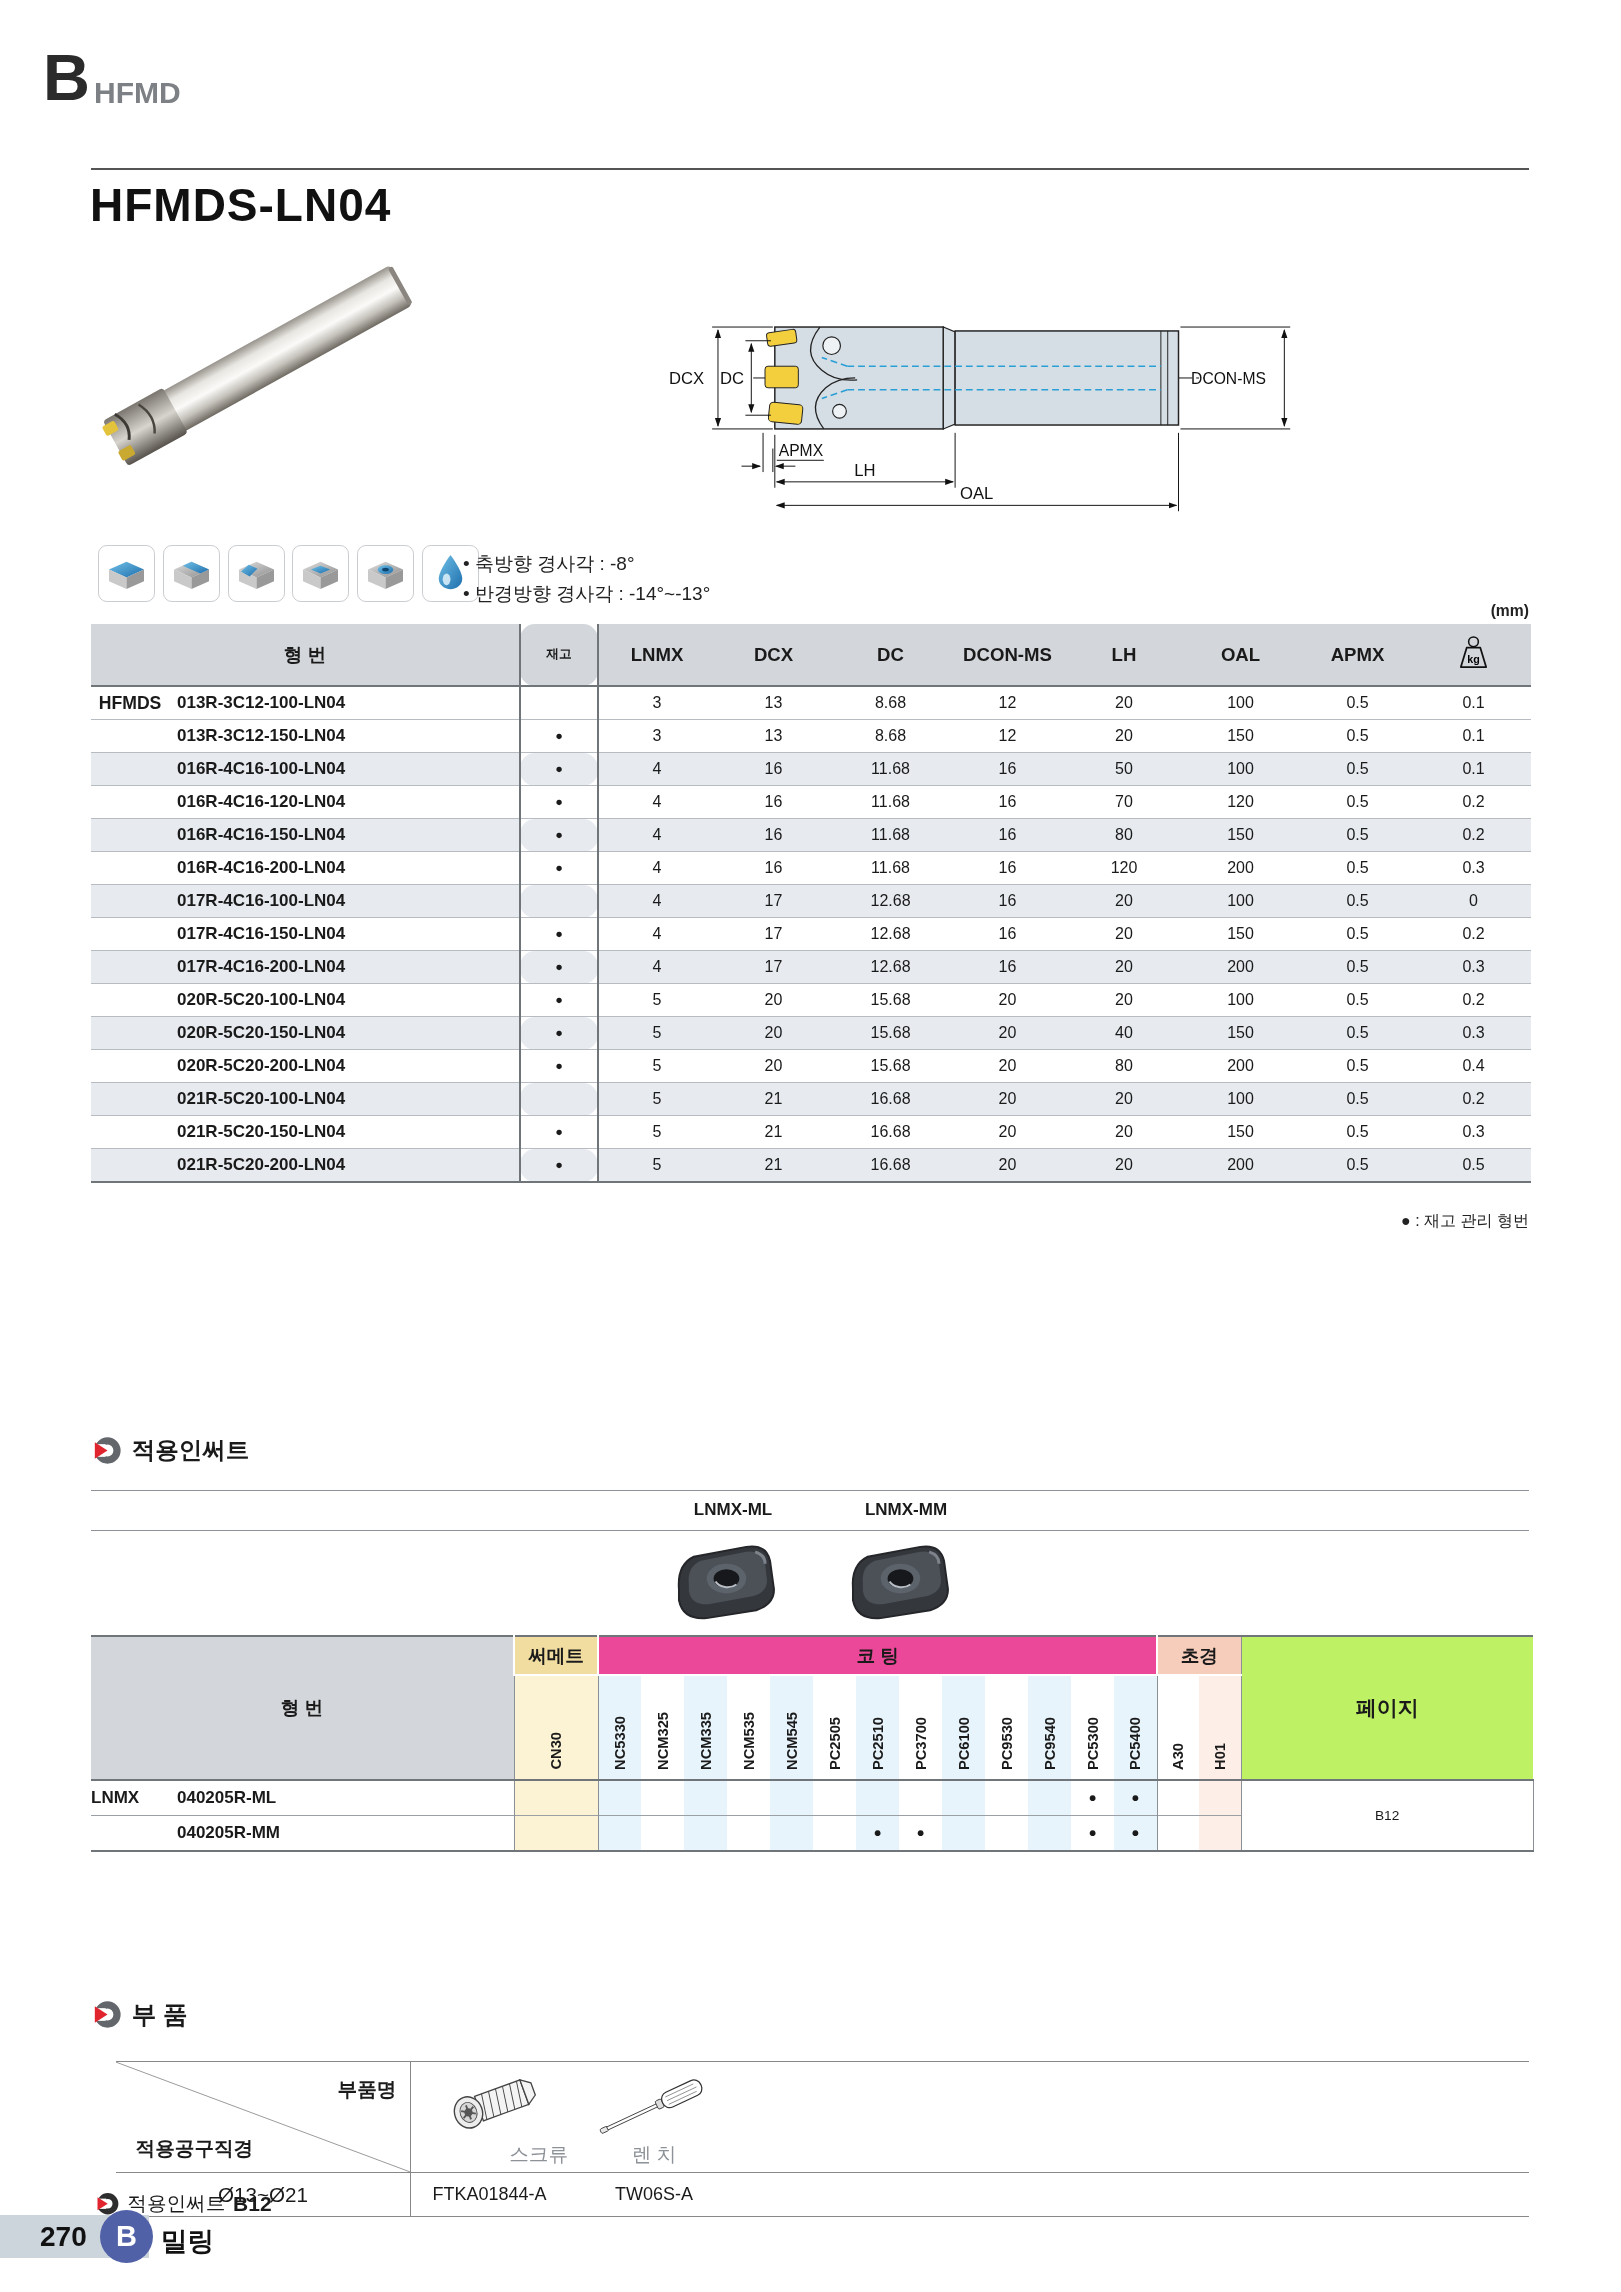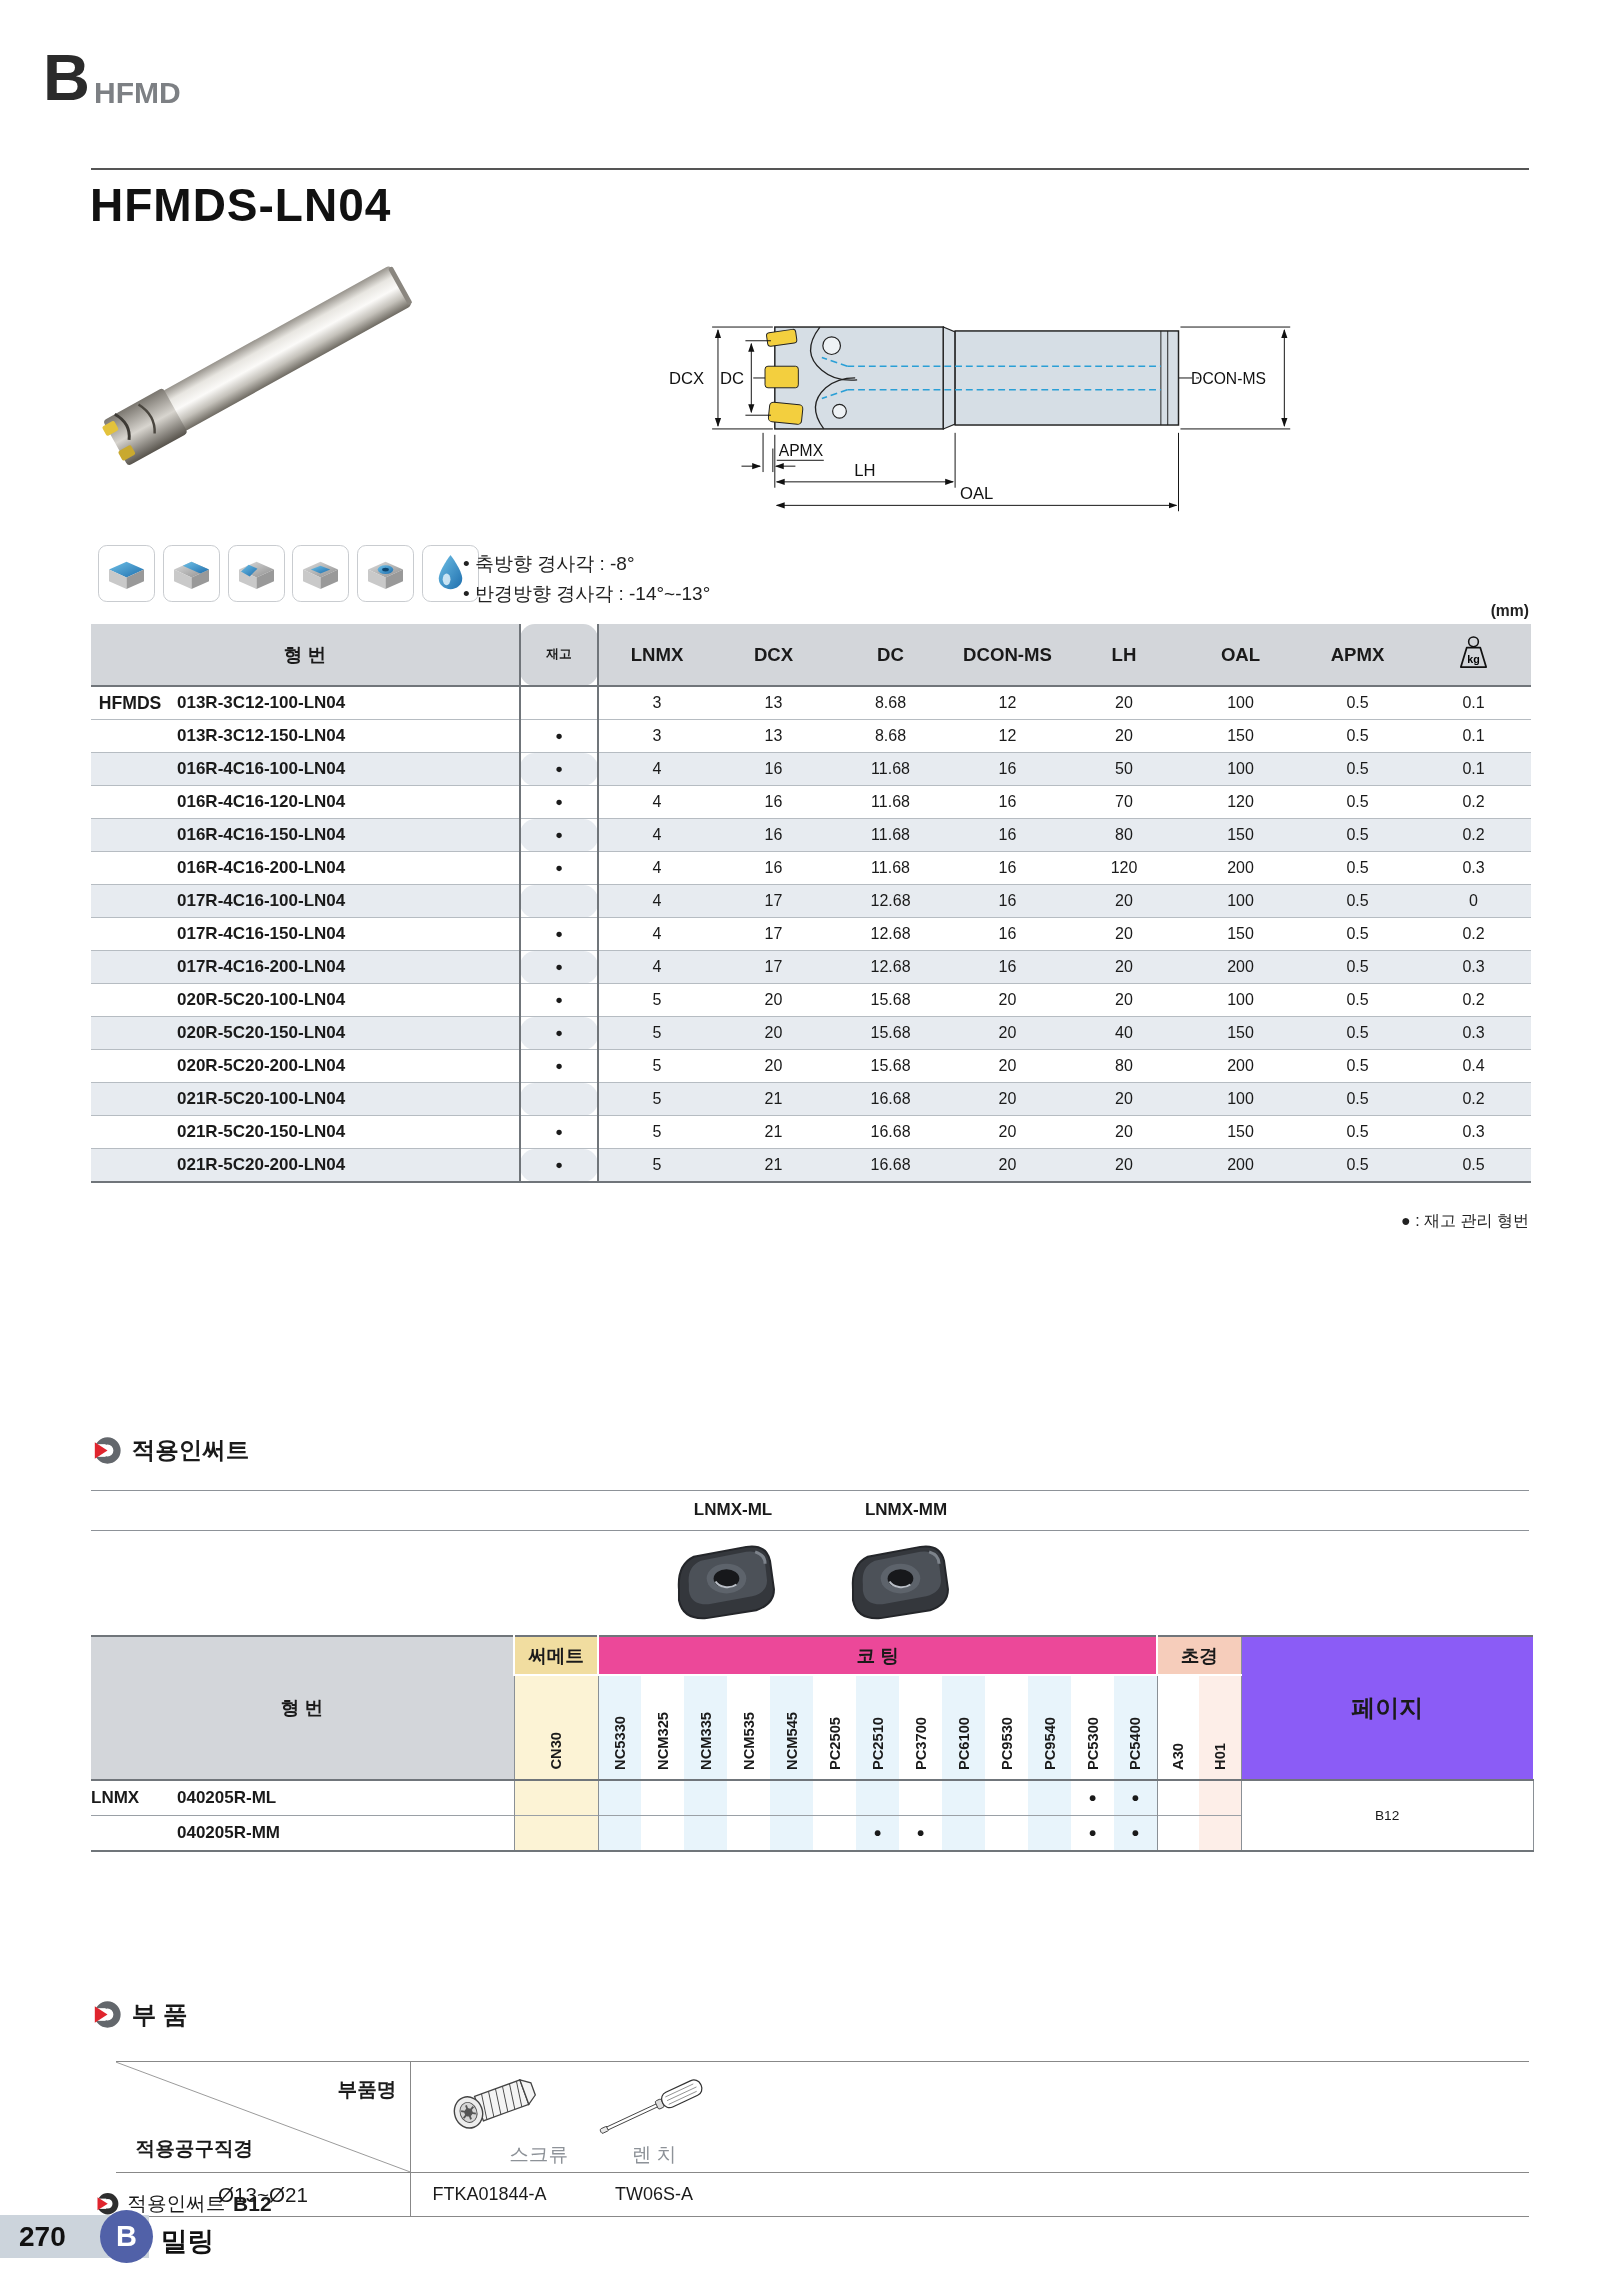--- a/index.html
+++ b/index.html
@@ -40,21 +40,21 @@
 
   
   table.ins{border-collapse:collapse;table-layout:fixed;width:1438px;
             border-top:2px solid #70757a;border-bottom:2px solid #70757a;}
   .ins th,.ins td{padding:0;text-align:center;}
   .ins .band{height:37px;font-size:18.6px;font-weight:bold;border-left:2.5px solid #fff;border-bottom:2.5px solid #fff;}
   .b-cer{background:#f1dda0;}
   .b-coat{background:#ec4899;}
   .b-carb{background:#f6cdbb;}
   .h-model{background:#d3d6da;font-size:18.6px;font-weight:bold;}
-  .h-page{background:#8b5cf6;font-size:24px;font-weight:bold;border-left:1px solid #8a9096;}
+  .h-page{background:#bef264;font-size:21px;font-weight:bold;border-left:1px solid #8a9096;}
   .ins .gh{height:98px;vertical-align:bottom;padding-bottom:4.9px;}
   .vt{writing-mode:vertical-rl;transform:rotate(180deg);font-weight:bold;font-size:14.7px;display:inline-block;}
   .g-b{background:#e8f4fb;}
   .g-w{background:#fff;}
   .g-cream{background:#fcf3d5;border-left:1px solid #8a9096;border-right:1px solid #8a9096;}
   .g-p{background:#fdeee8;}
   .bl{border-left:1px solid #8a9096;}
   .ins tbody td{height:34px;font-size:13.7px;}
   .ins tbody tr:first-child td{border-top:2px solid #70757a;}
   .ins tbody tr:nth-child(2) td{border-top:1px solid #9aa0a6;}
@@ -75,21 +75,21 @@
   .p-lbl-bot{position:absolute;bottom:9.8px;left:19.6px;font-size:19.6px;font-weight:bold;}
   .p-name{font-size:19.6px;color:#8d9298;margin-top:2px;}
   .p-v1{width:294px;flex:none;text-align:center;font-size:20.6px;border-right:1px solid #888;height:43px;line-height:43px;}
   .p-v2{width:157px;flex:none;text-align:center;font-size:18px;}
   .p-v3{width:172px;flex:none;text-align:center;font-size:18px;}
   .ref-line{display:flex;align-items:center;gap:7.8px;font-size:19.6px;}
   .ref-line b{font-size:21px;}
 
   
   .footer-bar{background:#ccd4dc;width:149px;height:43px;display:flex;align-items:center;}
-  .footer-page{font-size:28px;font-weight:bold;color:#111;margin-left:19px;}
+  .footer-page{font-size:28px;font-weight:bold;color:#111;margin-left:40px;}
   .footer-badge{width:53px;height:53px;border-radius:50%;background:#5161a8;color:#fff;
                 font-size:29px;font-weight:bold;display:flex;align-items:center;justify-content:center;}
   .footer-name{font-size:26.5px;font-weight:bold;color:#111;}
 
   .dia text{font-family:"Liberation Sans",sans-serif;fill:#111;}
 </style>
 </head>
 <body>
 
 <div class="page">

